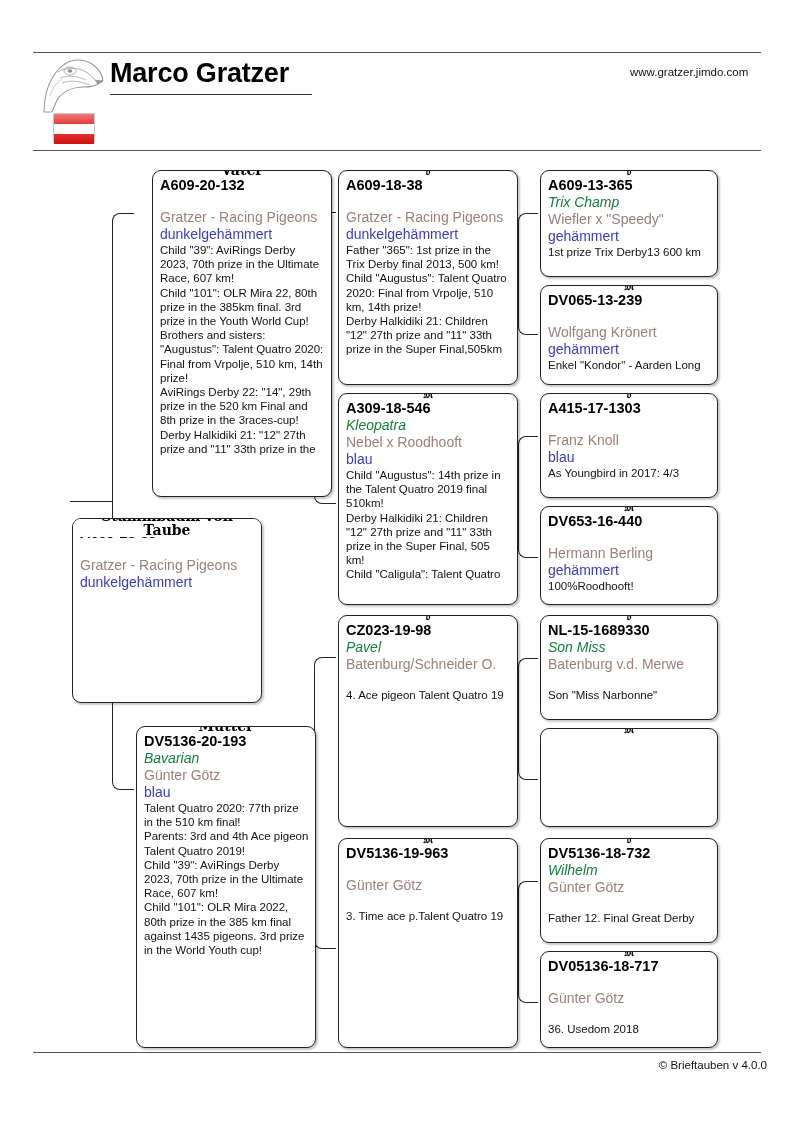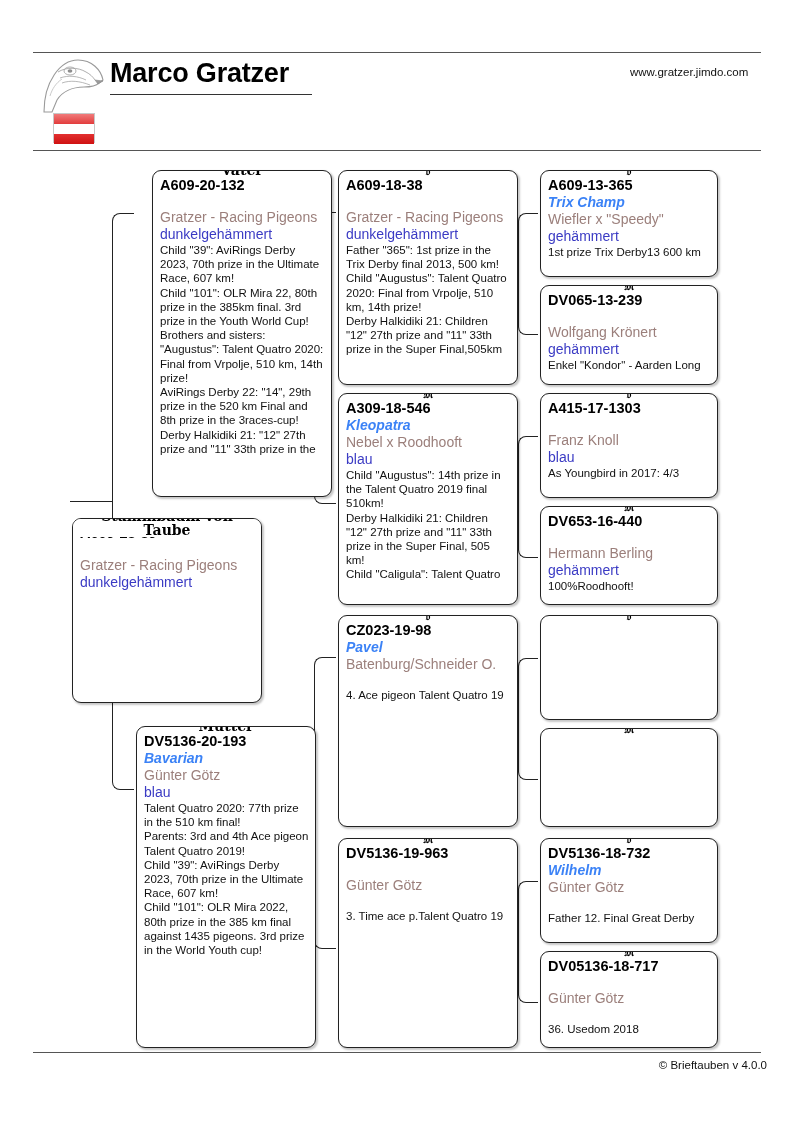--- a/index.html
+++ b/index.html
@@ -56,21 +56,21 @@
     font-family:"DejaVu Serif", serif;
     font-weight:bold;
     color:#000;
     font-size:14px;
     line-height:14px;
     display:inline-block;
   }
   .box .cap.small span{font-size:11px;line-height:11px;padding:0 4px;}
   .inner{padding:6px 6px 4px 7px;}
   .ring{font-size:14.5px;font-weight:bold;color:#000;line-height:17px;margin-bottom:0px;}
-  .pname{font-size:14px;font-style:italic;color:#3b82f6;line-height:17px;font-weight:bold;}
+  .pname{font-size:14px;font-style:italic;color:#15803d;line-height:17px;}
   .breeder{font-size:14px;color:#9b7f7b;line-height:17px;}
   .colour{font-size:14px;color:#3b3bc4;line-height:17px;}
   .notes{font-size:11.5px;color:#111;line-height:14.2px;white-space:pre-line;}
   .spacer{height:15px;}
 
   
   .conn{position:absolute;border:1.2px solid #222;background:transparent;box-sizing:border-box;}
   .conn.bracket{
     border-right:none;
     border-top-left-radius:8px;
@@ -281,20 +281,27 @@
       <div class="breeder">Hermann Berling</div>
       <div class="colour">gehämmert</div>
       <div class="notes">100%Roodhooft!</div>
     </div>
   </div>
 
   <div class="box" style="left:540px;top:615px;width:178px;height:105px;">
     <div class="cap small">
       <span>𝔳</span>
     </div>
+    <div class="inner">
+      <div class="ring">NL-15-1689330</div>
+      <div class="pname">Son Miss</div>
+      <div class="breeder">Batenburg v.d. Merwe</div>
+      <div class="spacer"></div>
+      <div class="notes">Son "Miss Narbonne"</div>
+    </div>
   </div>
 
   <div class="box" style="left:540px;top:728px;width:178px;height:99px;">
     <div class="cap small">
       <span>𝔐</span>
     </div>
   </div>
 
   <div class="box" style="left:540px;top:838px;width:178px;height:105px;">
     <div class="cap small">

